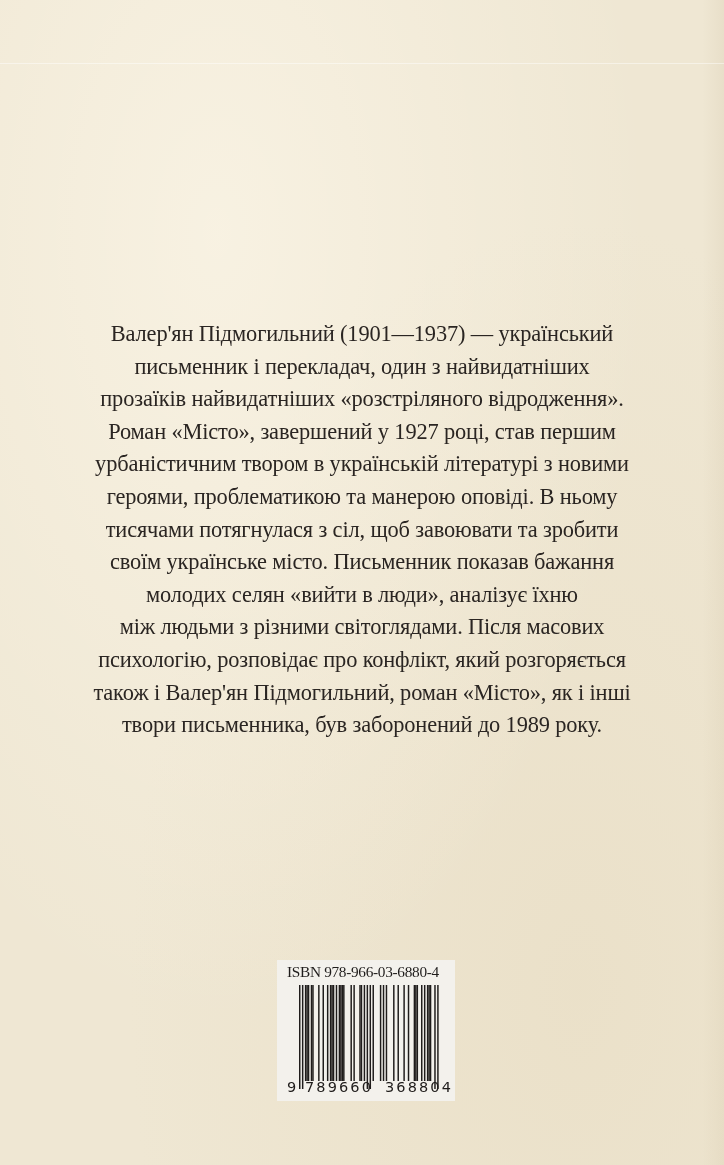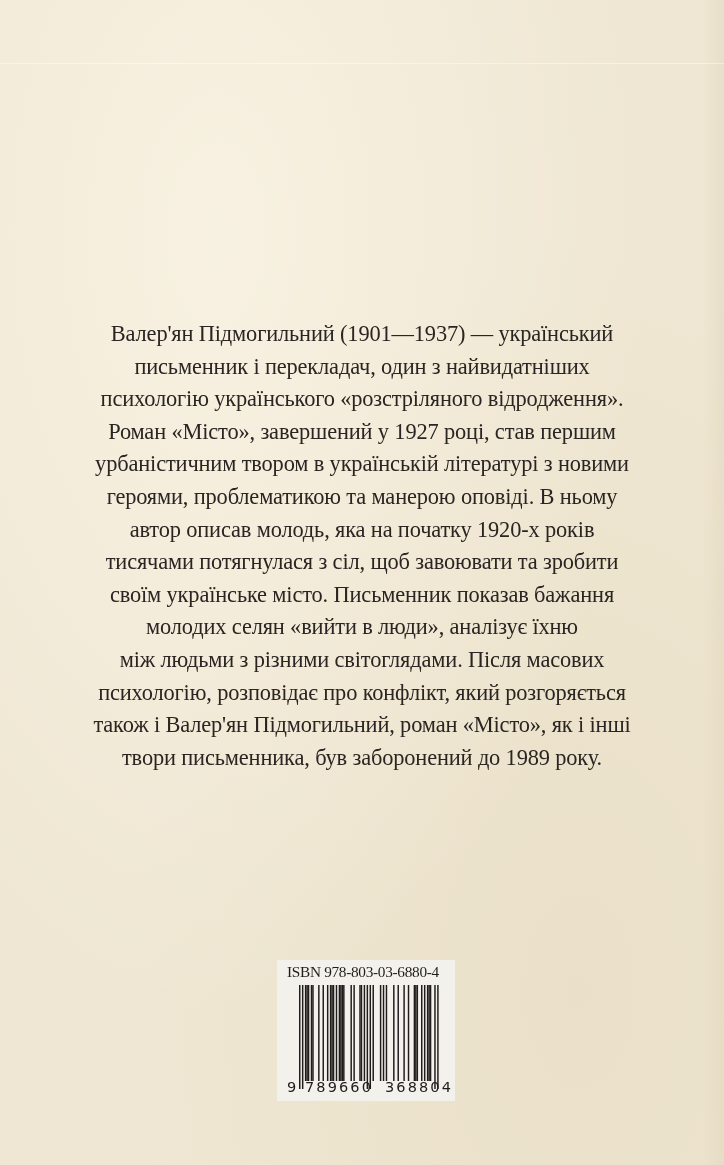--- a/index.html
+++ b/index.html
@@ -88,25 +88,24 @@
   </style>
 </head>
 <body>
 
 <div class="cover">
   <div class="fold-line"></div>
 
   <div class="annotation">
     <span class="line">Валер'ян  Підмогильний (1901—1937) — український</span>
     <span class="line">письменник і перекладач, один з найвидатніших</span>
-    <span class="line">психологію українського «розстріляного відродження».</span>
+    <span class="line">прозаїків найвидатніших «розстріляного відродження».</span>
     <span class="line">Роман «Місто», завершений у 1927 році, став першим</span>
     <span class="line">урбаністичним твором в українській літературі з новими</span>
     <span class="line">героями, проблематикою та манерою оповіді. В ньому</span>
-    <span class="line">автор описав молодь, яка на початку 1920-х років</span>
     <span class="line">тисячами потягнулася з сіл, щоб завоювати та зробити</span>
     <span class="line">своїм українське місто. Письменник показав бажання</span>
     <span class="line">молодих селян «вийти в люди», аналізує їхню</span>
     <span class="line">між людьми з різними світоглядами. Після масових</span>
     <span class="line">психологію, розповідає про конфлікт, який розгоряється</span>
     <span class="line">також і Валер'ян Підмогильний, роман «Місто», як і інші</span>
     <span class="line">твори письменника, був заборонений до 1989 року.</span>
   </div>
 
   <div class="barcode-box">
@@ -148,18 +147,18 @@
         <rect x="138.13" y="25" width="1.47" height="96" fill="#1f1c1b"></rect>
         <rect x="139.60" y="25" width="1.47" height="96" fill="#1f1c1b"></rect>
         <rect x="144.01" y="25" width="1.47" height="96" fill="#1f1c1b"></rect>
         <rect x="146.95" y="25" width="1.47" height="96" fill="#1f1c1b"></rect>
         <rect x="149.89" y="25" width="1.47" height="96" fill="#1f1c1b"></rect>
         <rect x="151.36" y="25" width="1.47" height="96" fill="#1f1c1b"></rect>
         <rect x="152.83" y="25" width="1.47" height="96" fill="#1f1c1b"></rect>
         <rect x="157.24" y="25" width="1.47" height="104" fill="#1f1c1b"></rect>
         <rect x="160.18" y="25" width="1.47" height="104" fill="#1f1c1b"></rect>
       </svg>
-    <div class="isbn-label">ISBN 978-803-03-6880-4</div>
+    <div class="isbn-label">ISBN 978-966-03-6880-4</div>
     <div class="digits digit-first">9</div>
     <div class="digits digit-left">789660</div>
     <div class="digits digit-right">368804</div>
   </div>
 </div>
 
 </body></html>

